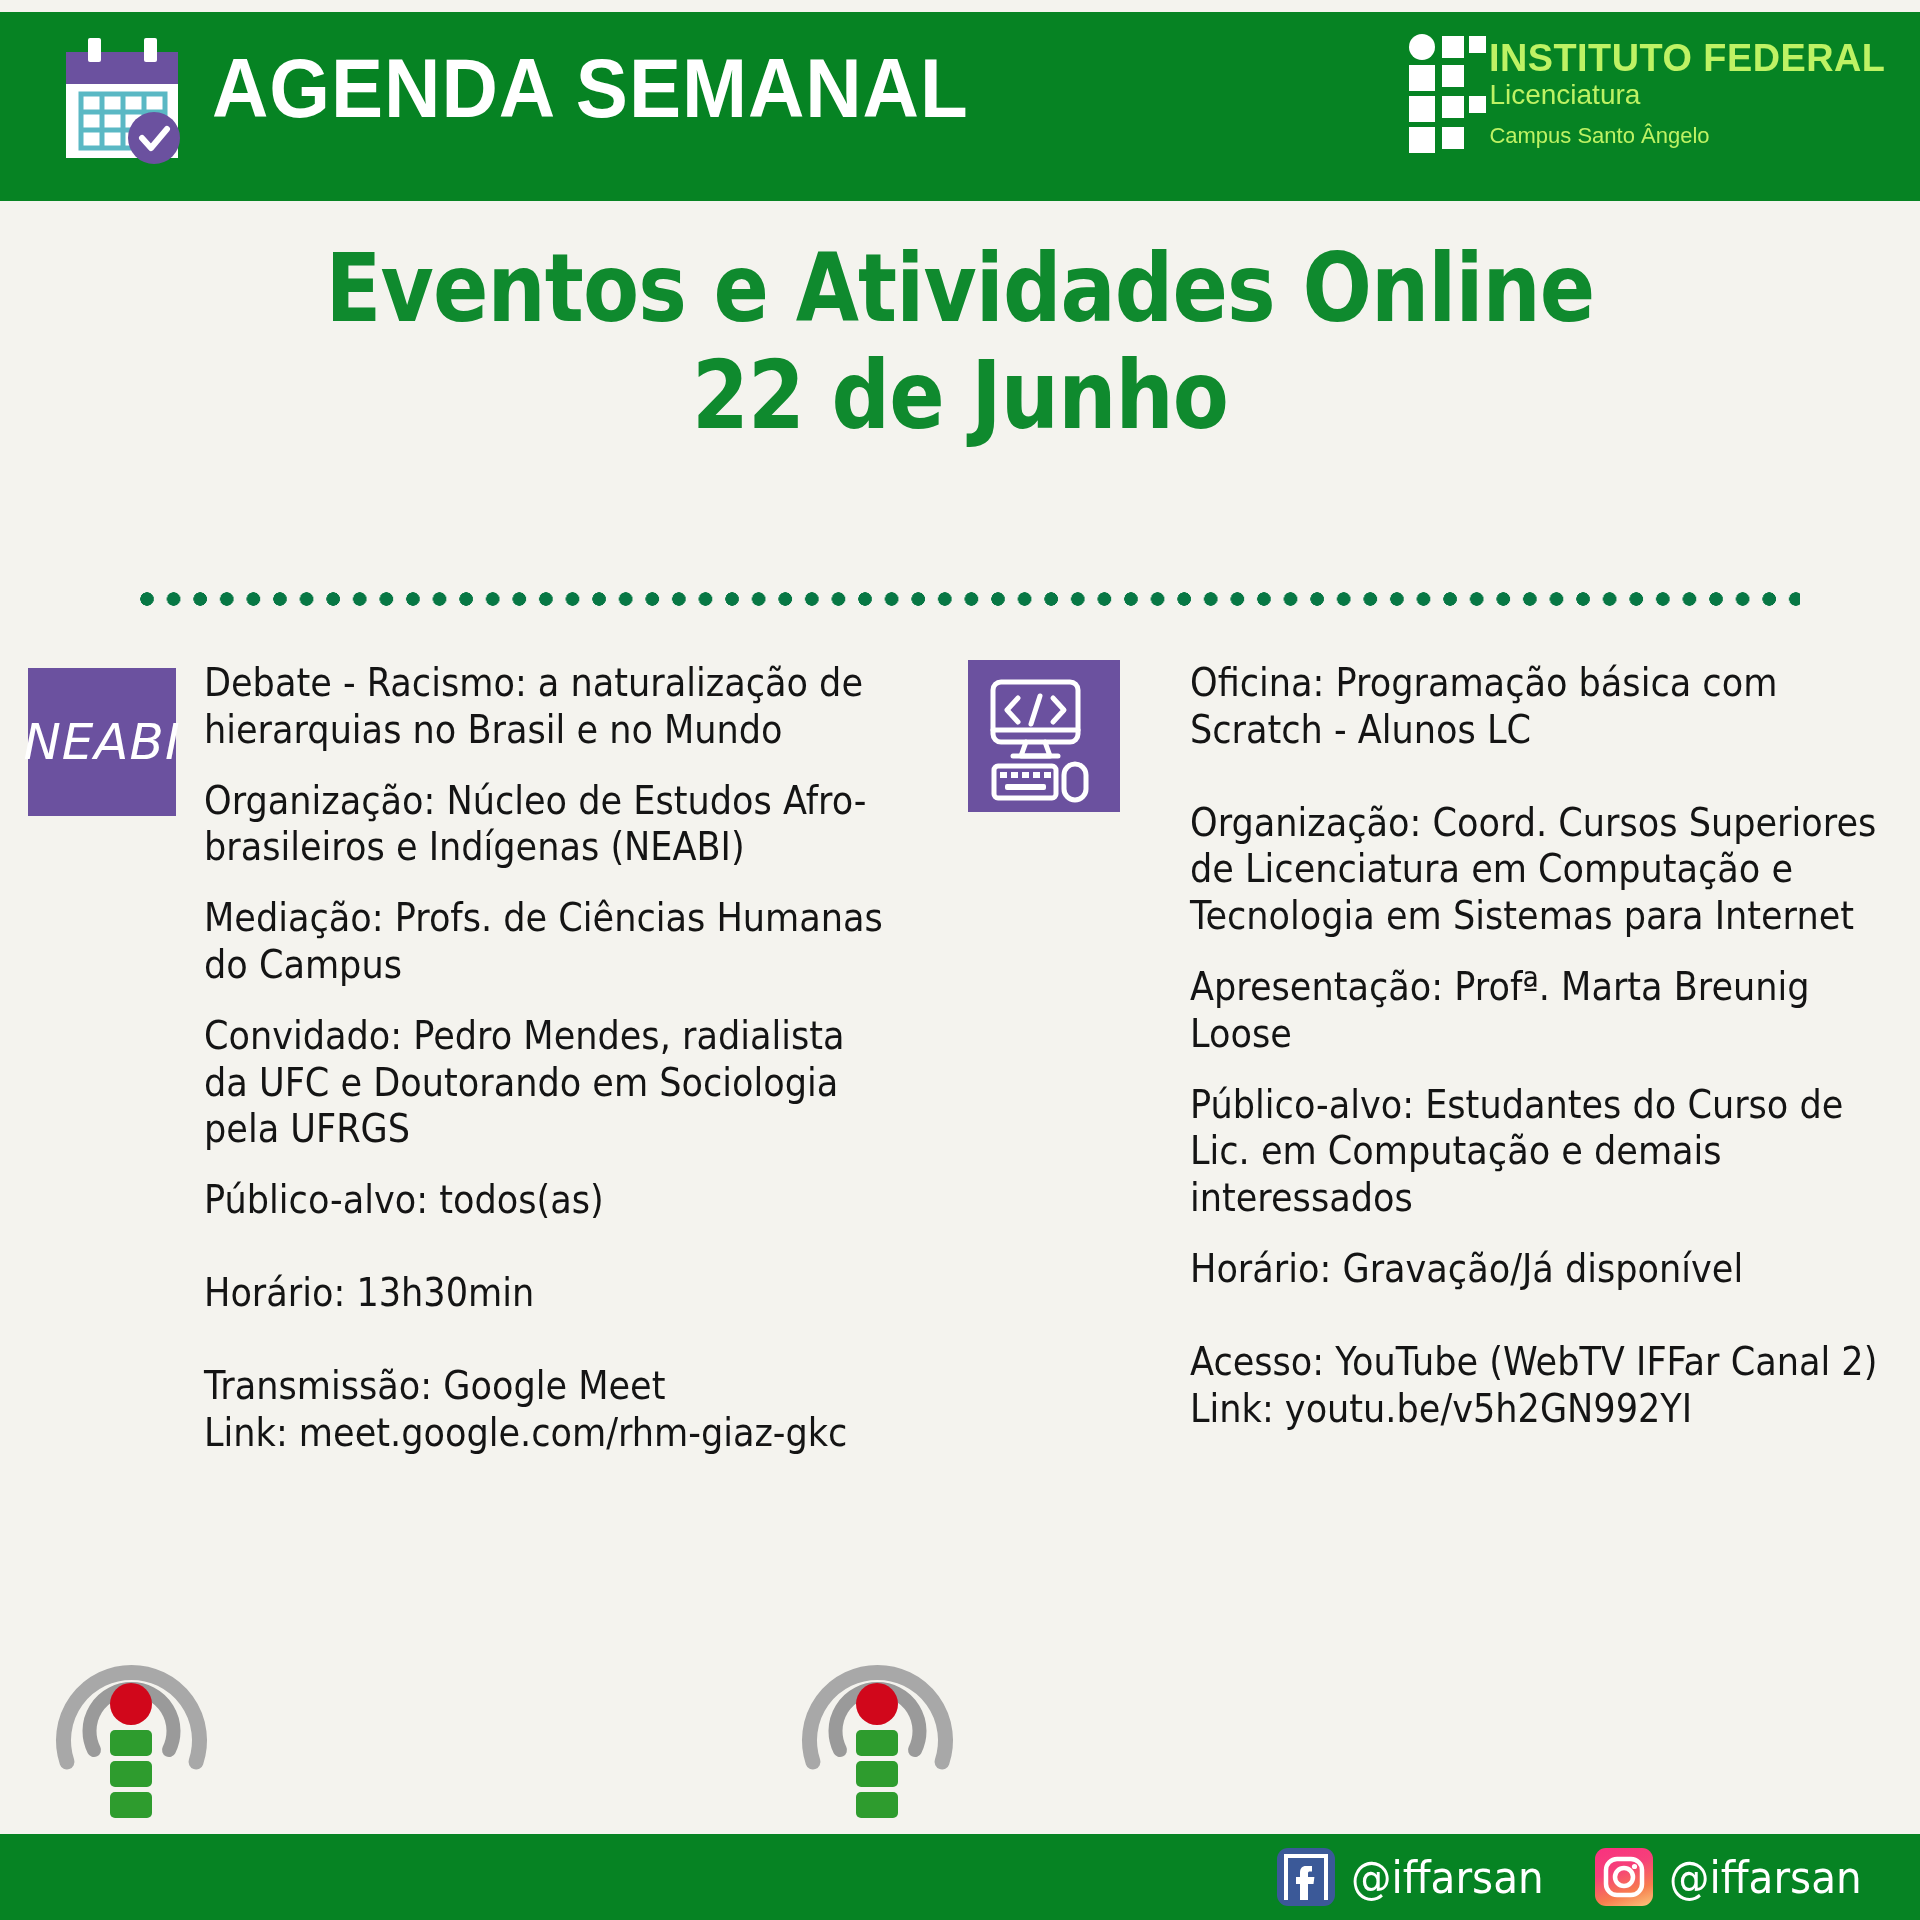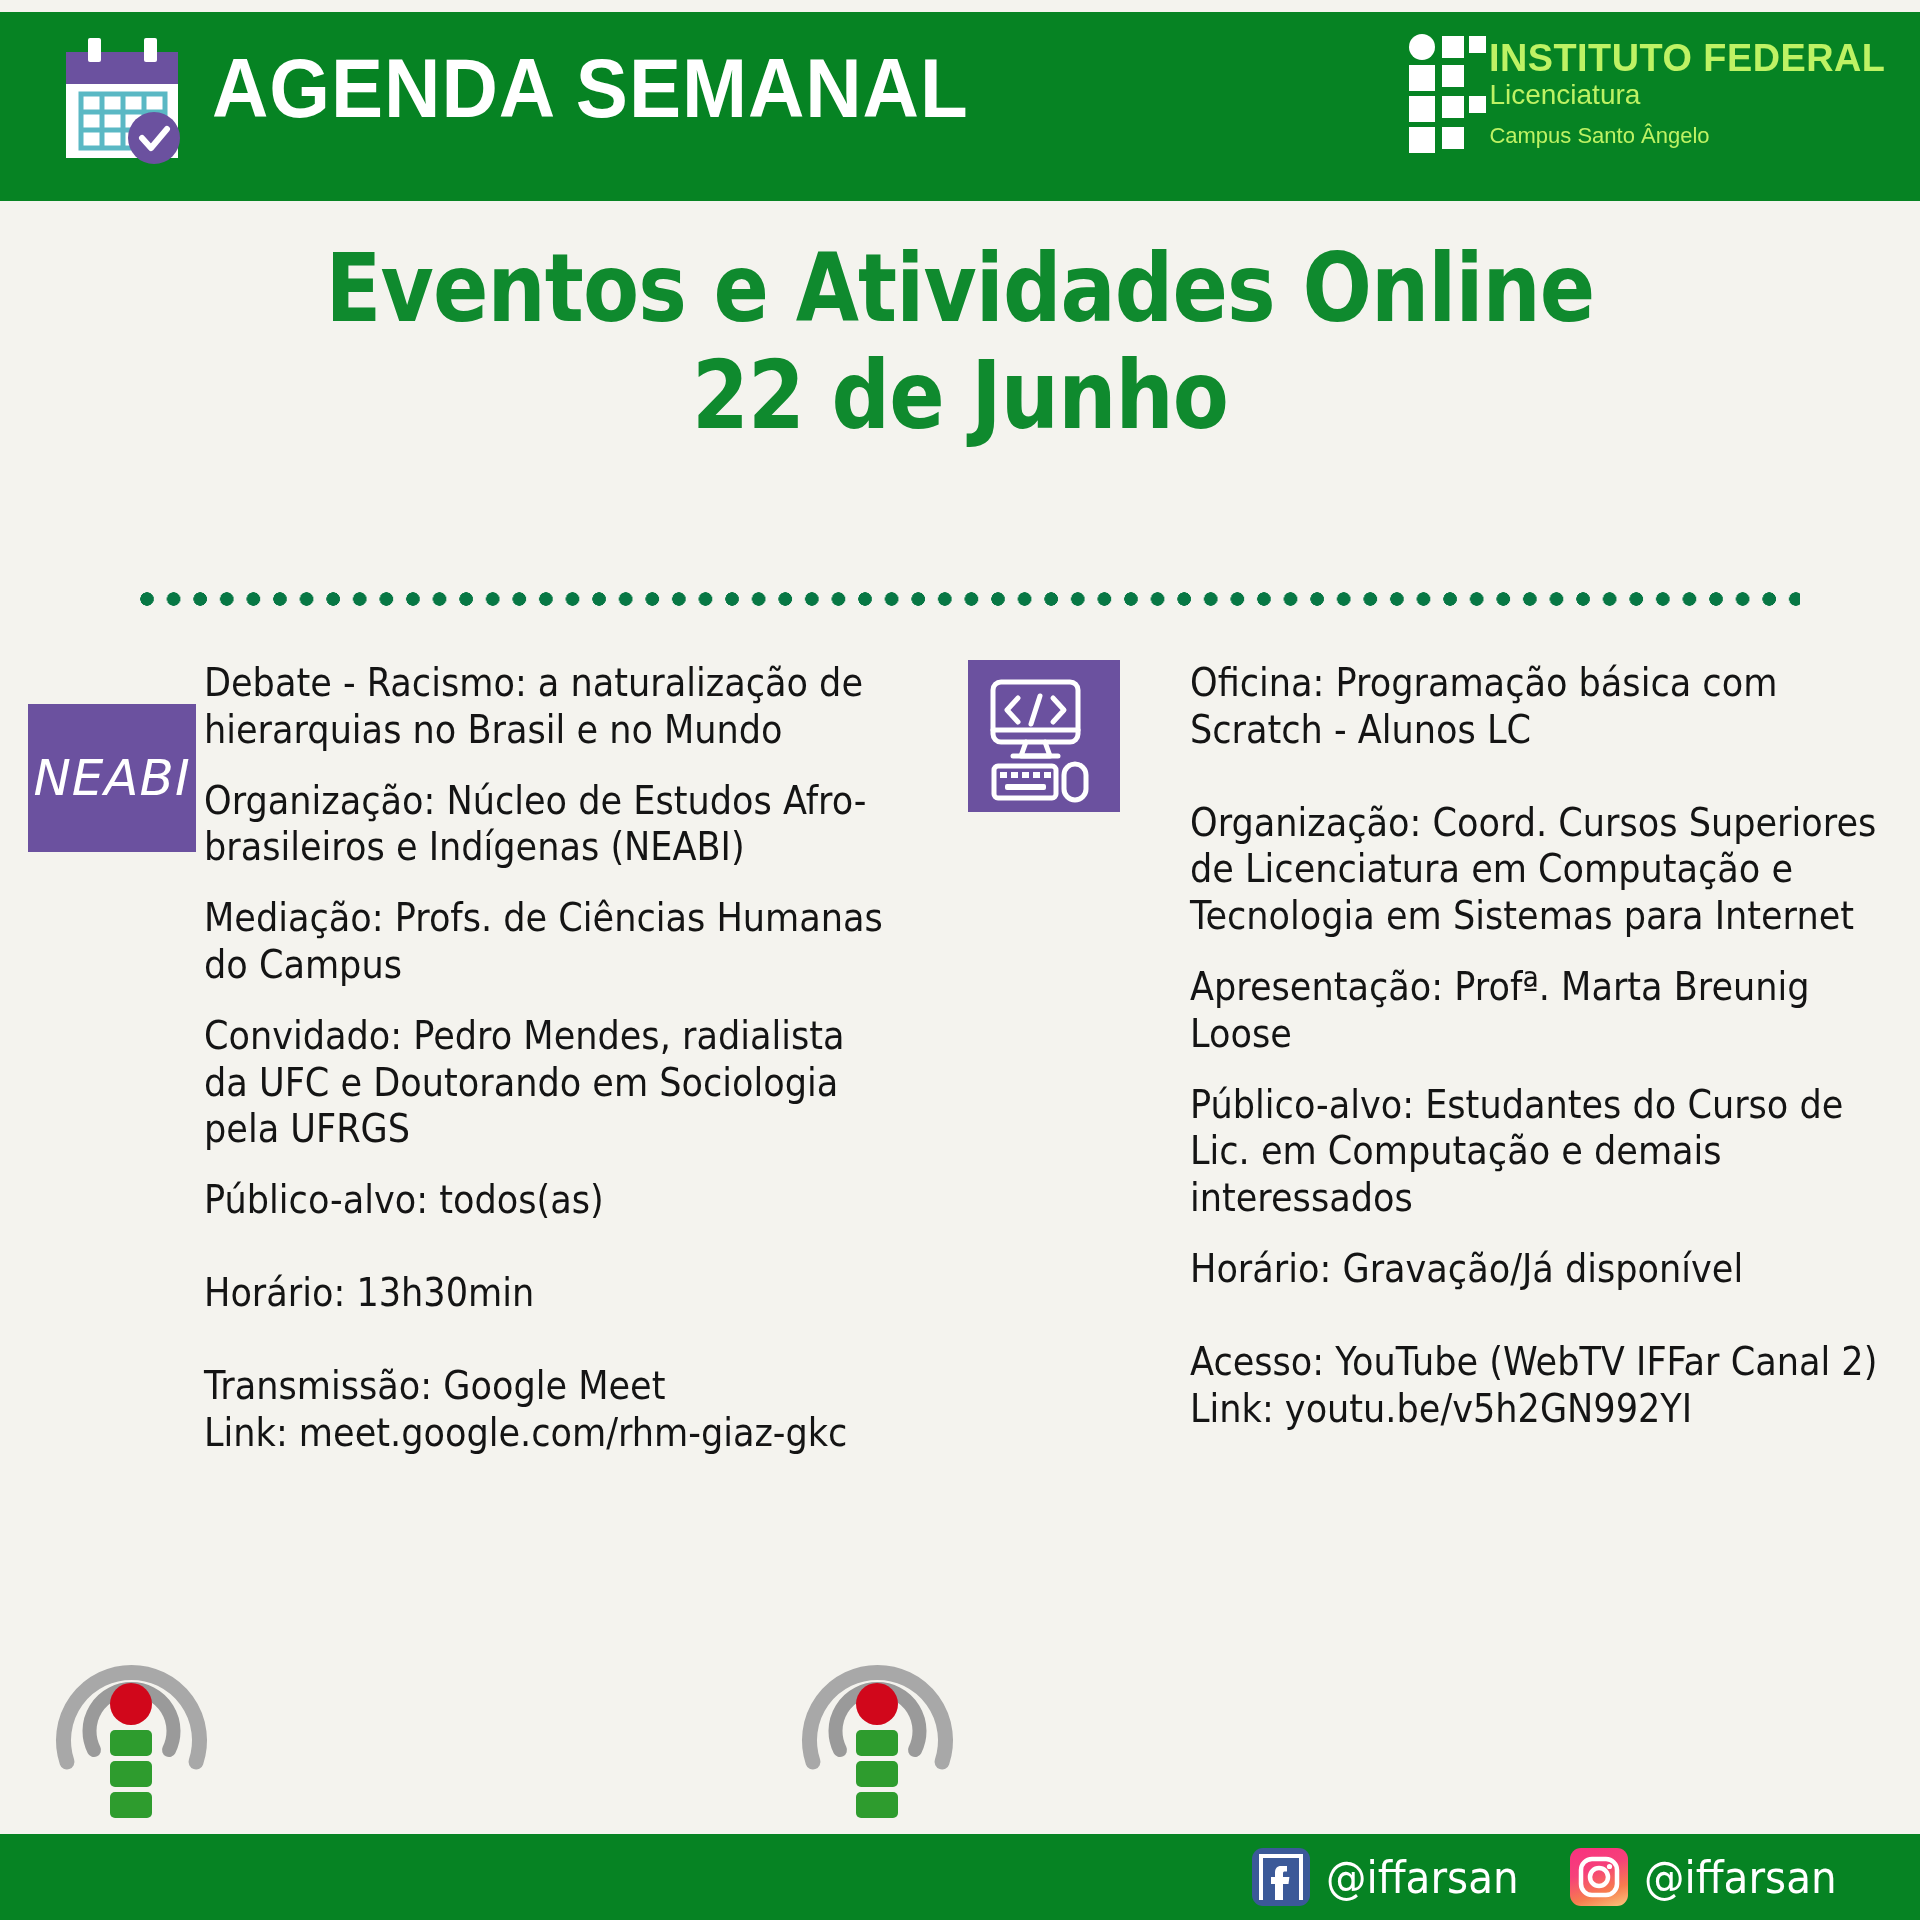--- a/index.html
+++ b/index.html
@@ -59,22 +59,22 @@
   }
 
   
   .col { position:absolute; top:660px; }
   #col-left  { left:204px;  width:690px; }
   #col-right { left:968px;  width:700px; }
   #col-right .body { margin-left:222px; width:700px; }
 
   .badge-left {
     position:absolute; left:-176px; top:8px;
-    width:168px; height:148px; background:#6b519f;
-    display:flex; align-items:center; justify-content:center;margin-top:36px;
+    width:148px; height:148px; background:#6b519f;
+    display:flex; align-items:center; justify-content:center;
   }
   .badge-left span {
     color:#ffffff; font-size:50px; font-style:italic; font-weight:500;
     font-family:"DejaVu Sans", sans-serif; letter-spacing:1px;
   }
   .badge-right {
     position:absolute; left:0px; top:0px;
     width:152px; height:152px; background:#6b519f;
     display:flex; align-items:center; justify-content:center;
   }
@@ -93,21 +93,21 @@
   
   .bcast { position:absolute; width:175px; height:200px; }
   #bcast-left  { left:44px;  top:1622px; }
   #bcast-right { left:790px; top:1622px; }
 
   
   #footer {
     position:absolute; left:0; top:1834px; width:1920px; height:86px;
     background:#068323;
     display:flex; align-items:center; justify-content:flex-end;
-    gap:34px; padding-right:67px;
+    gap:34px; padding-right:42px;
   }
   .social { display:flex; align-items:center; gap:16px; }
   .social .handle {
     color:#ffffff; font-size:44px; font-weight:500;
     font-family:"DejaVu Sans", sans-serif;
     transform:scaleX(0.92); transform-origin:left center;
   }
   .sq { width:58px; height:58px; border-radius:11px; position:relative; flex:0 0 auto; }
   #fb-sq { background:#3b5998; }
   #ig-sq { background:linear-gradient(160deg,#f9317f 0%, #f6407a 38%, #f77d4e 72%, #fbc77d 100%); }

